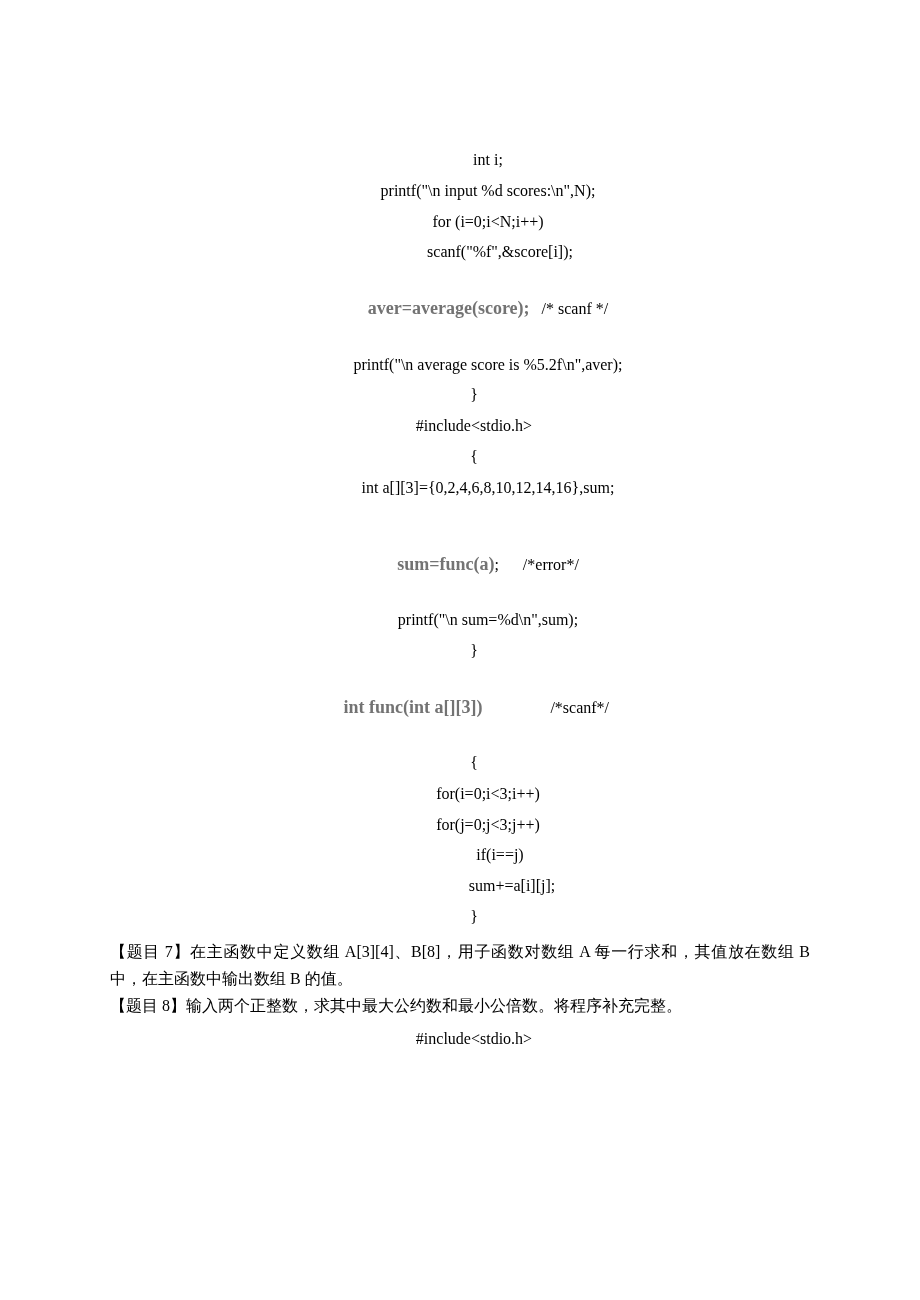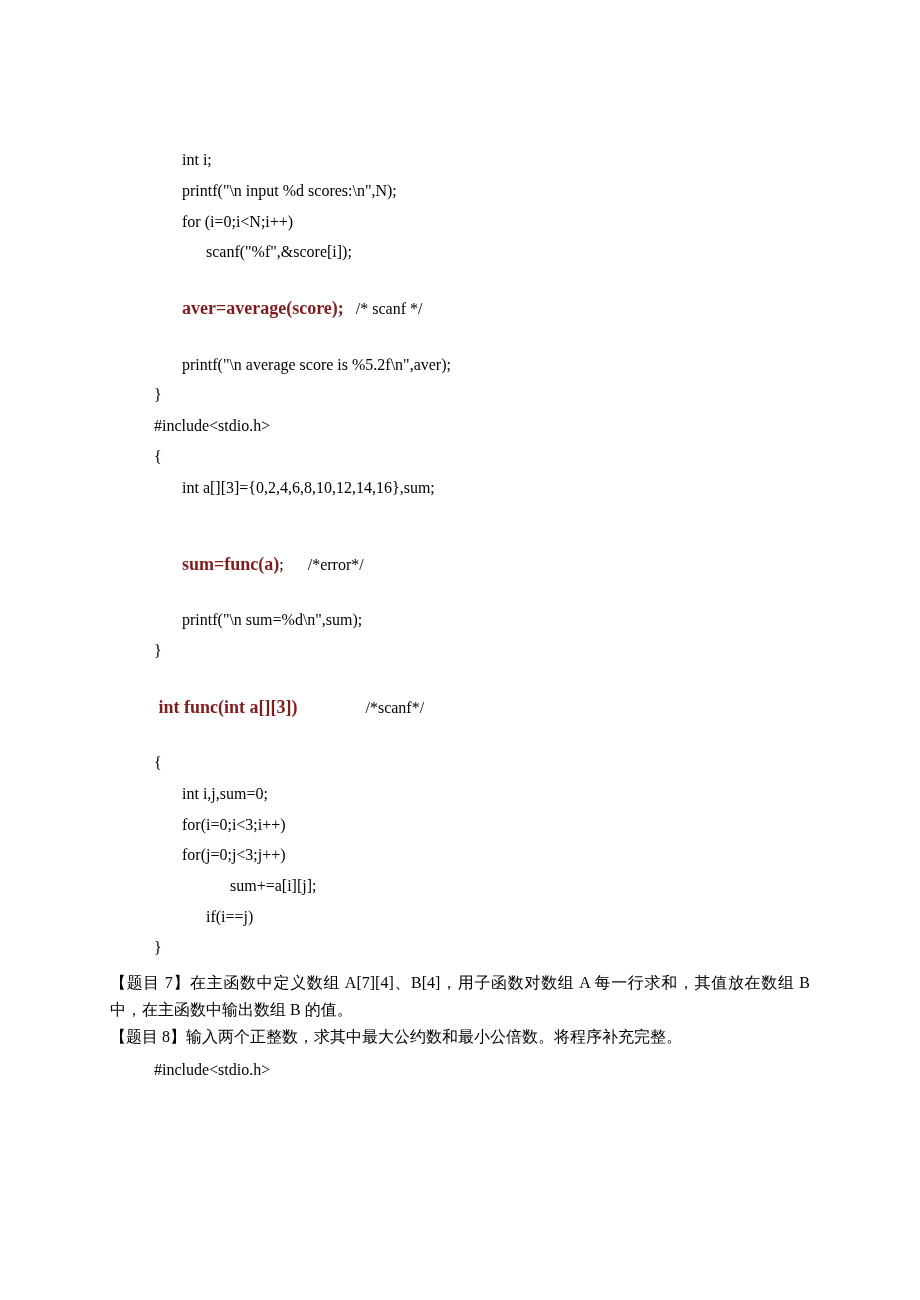--- a/index.html
+++ b/index.html
@@ -13,34 +13,35 @@
   .page {
     width: 920px;
     min-height: 1300px;
     padding: 140px 110px 60px 110px;
     box-sizing: border-box;
   }
   .line {
     white-space: pre;
     margin: 16px;
     padding: 0;
+    text-align: center;
   }
   .para-line {
     white-space: normal;
     margin: 0;
     padding: 0;
     line-height: 1.7;
     text-align: justify;
   }
   .code-line {
     margin-bottom: 10px;
     margin-top: 10px;
   }
   .bold-red {
-    color: #7f1d1d;
+    color: #737373;
     font-weight: bold;
     font-size: 18px;
   }
   .spacer-med { height: 14px; }
   .spacer-large { height: 20px; }
   .title-line {
     line-height: 1.9;
   }
 </style>
 </head>
@@ -72,26 +73,25 @@
   <div class="spacer-med"></div>
 
   <p class="line code-line">              <span>printf("\n sum=%d\n",sum);</span></p>
   <p class="line code-line">       <span>}</span></p>
 
   <div class="spacer-med"></div>
   <p class="line code-line">       <span class="bold-red"> int func(int a[][3])</span><span>                 /*scanf*/</span></p>
   <div class="spacer-med"></div>
 
   <p class="line code-line">       <span>{</span></p>
-  <p class="line code-line">              <span>int i,j,sum=0;</span></p>
   <p class="line code-line">              <span>for(i=0;i&lt;3;i++)</span></p>
   <p class="line code-line">              <span>for(j=0;j&lt;3;j++)</span></p>
+  <p class="line code-line">                    <span>if(i==j)</span></p>
   <p class="line code-line">                          <span>sum+=a[i][j];</span></p>
-  <p class="line code-line">                    <span>if(i==j)</span></p>
   <p class="line code-line">       <span>}</span></p>
 
-  <p class="para-line"><span>【题目 7】在主函数中定义数组 A[7][4]、B[4]，用子函数对数组 A 每一行求和，其值放在数组 B 中，在主函数中输出数组 B 的值。</span></p>
+  <p class="para-line"><span>【题目 7】在主函数中定义数组 A[3][4]、B[8]，用子函数对数组 A 每一行求和，其值放在数组 B 中，在主函数中输出数组 B 的值。</span></p>
 
   <p class="para-line"><span>【题目 8】输入两个正整数，求其中最大公约数和最小公倍数。将程序补充完整。</span></p>
 
   <p class="line code-line">       <span>#include&lt;stdio.h&gt;</span></p>
 
 </div>
 
 </body></html>

